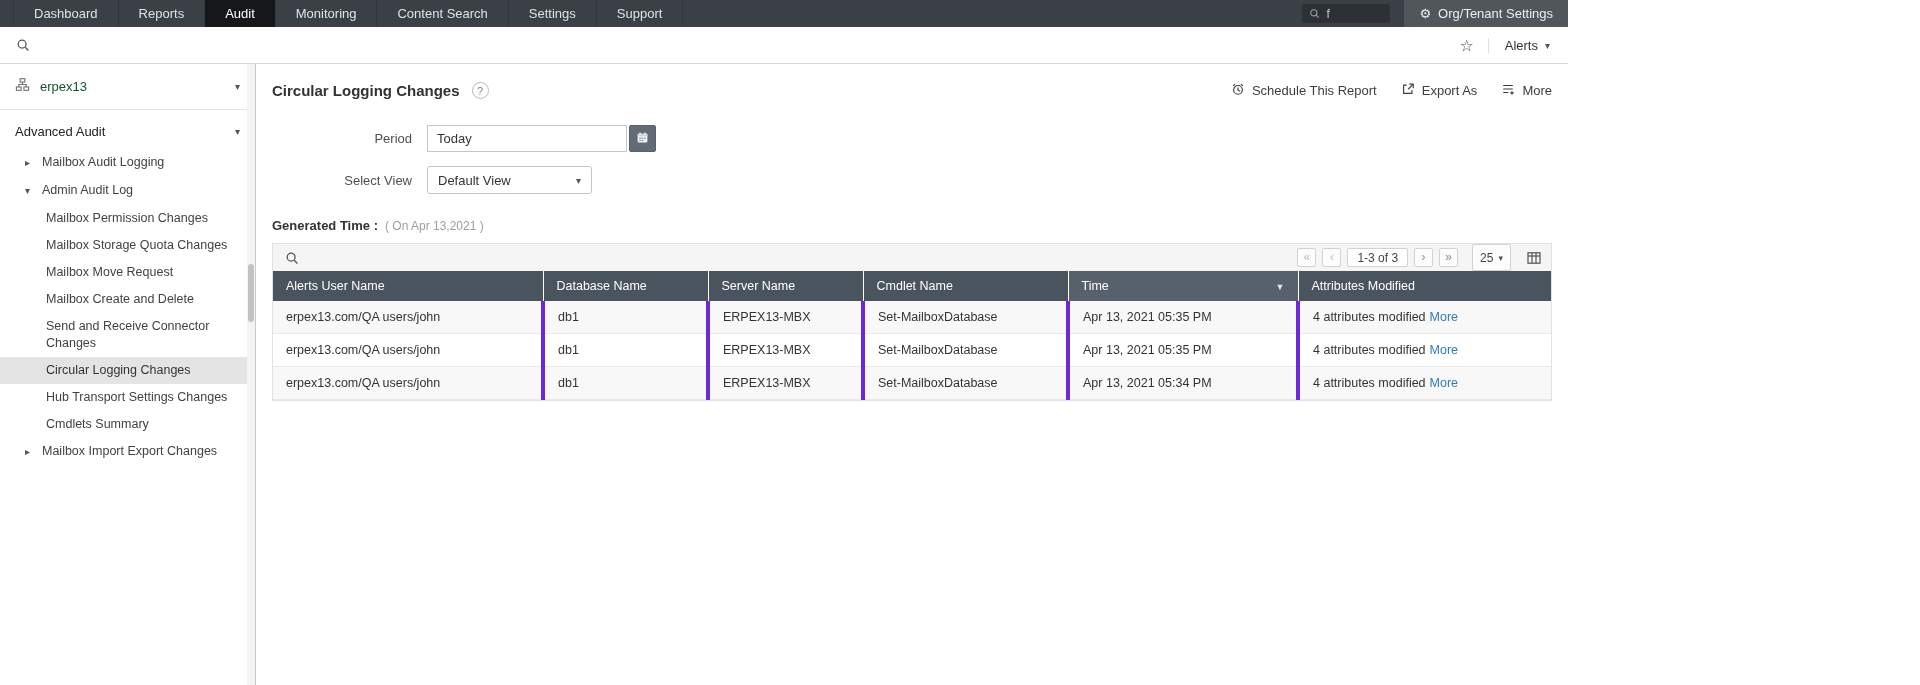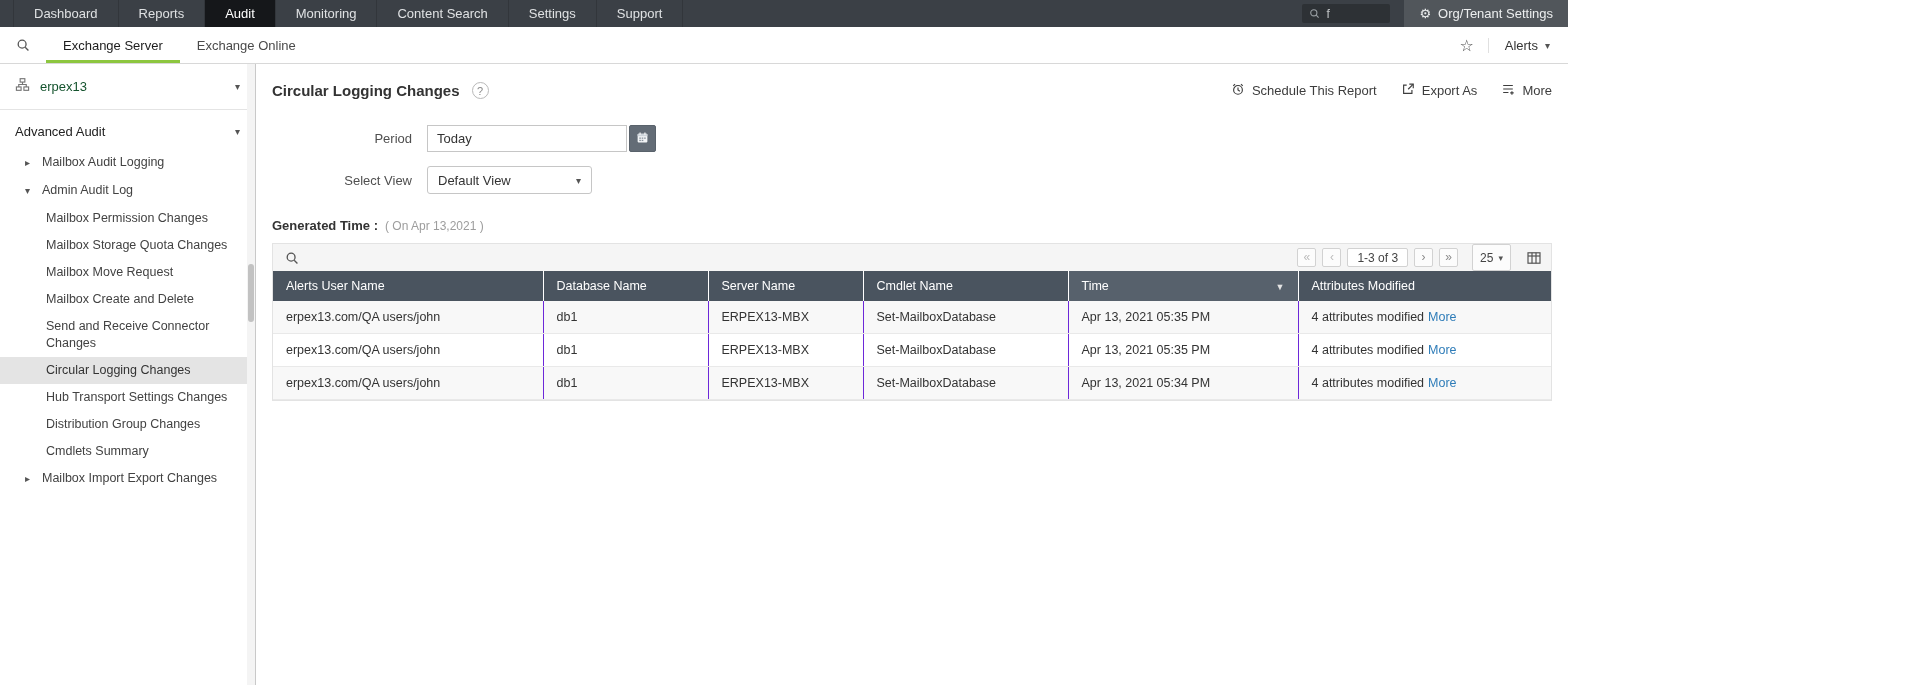--- a/index.html
+++ b/index.html
@@ -95,21 +95,21 @@
   .page-size .chev { font-size: 9px; }
   .col-chooser { margin-left: 9px; display: flex; align-items: center; cursor: pointer; }
 
   .data-table { width: 100%; border-collapse: collapse; table-layout: fixed; }
   .data-table th { background: #4a545f; color: #fff; font-weight: normal; font-size: 12.5px; text-align: left;
                    padding: 8px 13px; border-right: 1px solid rgba(255,255,255,0.10); cursor: pointer;
                    white-space: nowrap; overflow: hidden; }
   .data-table th.sorted { background: #57616c; }
   .sort-arrow { float: right; font-size: 9px; color: #e3e3e3; margin-top: 3px; }
   .data-table td { font-size: 12.5px; color: #333; padding: 9px 13px; border-bottom: 1px solid #e9e9e9;
-                   border-right: 1px solid #6d28d9; white-space: nowrap; overflow: hidden; }
+                   border-right: 4px solid #6d28d9; white-space: nowrap; overflow: hidden; }
   .data-table td:last-child, .data-table th:last-child { border-right: none; }
   .data-table tbody tr:nth-child(odd) { background: #f8f8f8; }
   .data-table tbody tr:nth-child(even) { background: #ffffff; }
   .more-link { color: #2e7cb8; margin-left: 4px; cursor: pointer; }
 </style>
 </head>
 <body>
 
 <div class="app">
 
@@ -140,28 +140,20 @@
     </div>
   </header>
 
   <div class="tabbar">
     <div class="tabbar-search">
       <svg viewBox="0 0 16 16" width="14" height="14">
           <circle cx="7" cy="7" r="4.5" fill="none" stroke="#555" stroke-width="1.5"></circle>
           <line x1="10.5" y1="10.5" x2="14.2" y2="14.2" stroke="#555" stroke-width="1.5"></line>
         </svg>
     </div>
-    <div class="tabs">
-      <div class="tab active">
-        <span>Exchange Server</span>
-      </div>
-      <div class="tab">
-        <span>Exchange Online</span>
-      </div>
-    </div>
     <div class="tabbar-right">
       <span class="star-icon">☆</span>
       <div class="alerts">
         <span>Alerts</span>
         <span class="chev">▾</span>
       </div>
     </div>
   </div>
 
   <div class="body-row">
@@ -194,21 +186,20 @@
           <span class="arrow">▾</span>
           <span>Admin Audit Log</span>
         </div>
         <div class="tree-child">Mailbox Permission Changes</div>
         <div class="tree-child">Mailbox Storage Quota Changes</div>
         <div class="tree-child">Mailbox Move Request</div>
         <div class="tree-child">Mailbox Create and Delete</div>
         <div class="tree-child">Send and Receive Connector Changes</div>
         <div class="tree-child selected">Circular Logging Changes</div>
         <div class="tree-child">Hub Transport Settings Changes</div>
-        <div class="tree-child">Distribution Group Changes</div>
         <div class="tree-child">Cmdlets Summary</div>
         <div class="tree-parent">
           <span class="arrow">▸</span>
           <span>Mailbox Import Export Changes</span>
         </div>
       </div>
 
       <div class="sidebar-scrollbar">
         <div class="thumb"></div>
       </div>

